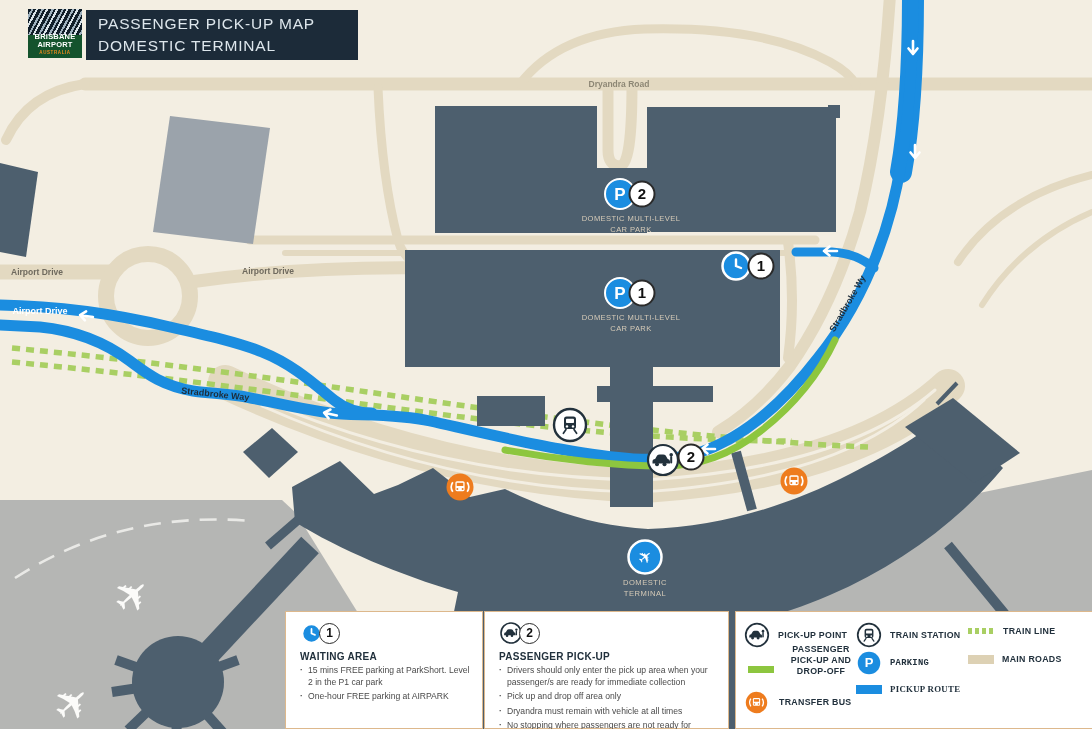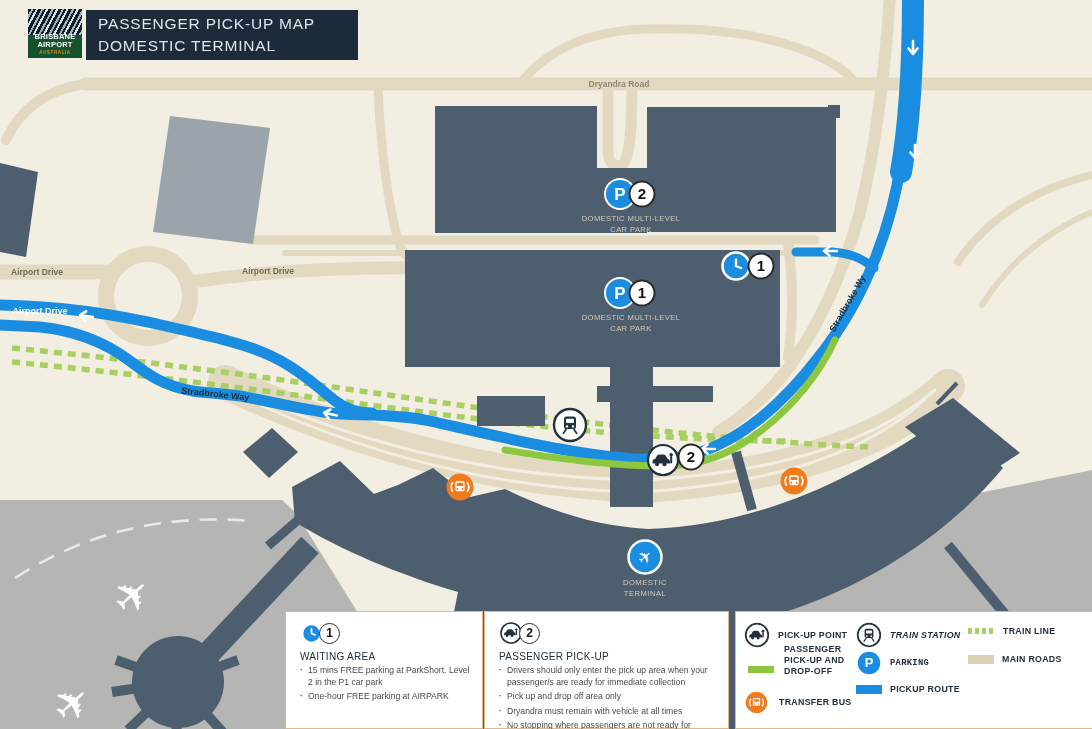--- a/index.html
+++ b/index.html
@@ -20,27 +20,27 @@
         font-weight:bold;font-size:4.5px;letter-spacing:.6px;}
   .titlebox{position:absolute;left:86px;top:10px;width:272px;height:50px;background:#1c2b39;
         color:#dde6ec;display:flex;flex-direction:column;justify-content:center;
         padding-left:12px;box-sizing:border-box;font-size:15.5px;letter-spacing:.8px;line-height:1.45;}
 
   
   .panel{position:absolute;top:611px;height:118px;background:#fff;border:1px solid #ddb88c;
          box-sizing:border-box;}
   #panel-waiting{left:285px;width:198px;}
   #panel-pickup{left:484px;width:245px;}
-  #panel-legend{left:735px;width:357px;border-right:none;}
+  #panel-legend{left:735px;width:357px;border-right:none;text-align:center;}
   .panel-inner{position:absolute;inset:0;padding:9px 10px 0 14px;}
   .icon-row{display:flex;align-items:center;height:24px;}
   .num-badge{width:19px;height:19px;border-radius:50%;background:#fff;border:1.6px solid #2a2a2a;
          color:#111;font-weight:bold;font-size:12px;display:inline-flex;align-items:center;
          justify-content:center;margin-left:-4px;position:relative;z-index:2;}
-  .panel-title{font-size:10px;font-weight:normal;color:#21303c;letter-spacing:.3px;margin-top:6px;}
+  .panel-title{font-size:10px;font-weight:bold;color:#21303c;letter-spacing:.3px;margin-top:6px;}
   .bullets{margin-top:3px;}
   .bullet{position:relative;padding-left:8px;font-size:8.6px;color:#4a4a4a;line-height:1.35;
           margin-top:3px;}
   .bullet:before{content:"·";position:absolute;left:0;top:0;color:#4a4a4a;font-weight:bold;}
   #panel-pickup .bullet{max-width:225px;}
   #panel-waiting .bullet{max-width:178px;}
 
   .legend-item{position:absolute;display:flex;align-items:center;}
   .legend-label{font-size:8.8px;font-weight:bold;color:#21303c;letter-spacing:.3px;line-height:1.25;}
   .swatch{display:inline-block;}
@@ -309,32 +309,32 @@
       <circle r="12" fill="#ee7c1e"></circle>
       <use href="#g-bus" transform="scale(0.88)"></use>
     </svg>
     <span class="legend-label" style="margin-left:10px;">TRANSFER BUS</span>
   </div>
   <div class="legend-item" style="left:120px;top:10px;">
     <svg width="26" height="26" viewBox="-15 -15 30 30">
       <circle r="13" fill="#fff" stroke="#22313c" stroke-width="2"></circle>
       <use href="#g-train" transform="scale(0.85)"></use>
     </svg>
-    <span class="legend-label" style="margin-left:8px;font-style:italic;">TRAIN STATION</span>
+    <span class="legend-label" style="margin-left:8px;">TRAIN STATION</span>
   </div>
   <div class="legend-item" style="left:120px;top:38px;">
     <svg width="26" height="26" viewBox="-15 -15 30 30">
       <circle r="13" fill="#1b8de0"></circle>
       <text y="5" text-anchor="middle" font-size="15" font-weight="bold" fill="#fff">P</text>
     </svg>
     <span class="legend-label" style="margin-left:8px;font-family:Liberation Mono, monospace;">PARKING</span>
   </div>
   <div class="legend-item" style="left:120px;top:72px;">
     <span class="swatch sw-blue"></span>
-    <span class="legend-label" style="margin-left:8px;">PICKUP ROUTE</span>
+    <span class="legend-label" style="margin-left:8px;font-family:Liberation Serif, serif;">PICKUP ROUTE</span>
   </div>
   <div class="legend-item" style="left:232px;top:14px;">
     <span class="swatch sw-dash"></span>
     <span class="legend-label" style="margin-left:8px;">TRAIN LINE</span>
   </div>
   <div class="legend-item" style="left:232px;top:42px;">
     <span class="swatch sw-tan"></span>
     <span class="legend-label" style="margin-left:8px;">MAIN ROADS</span>
   </div>
 </div>

